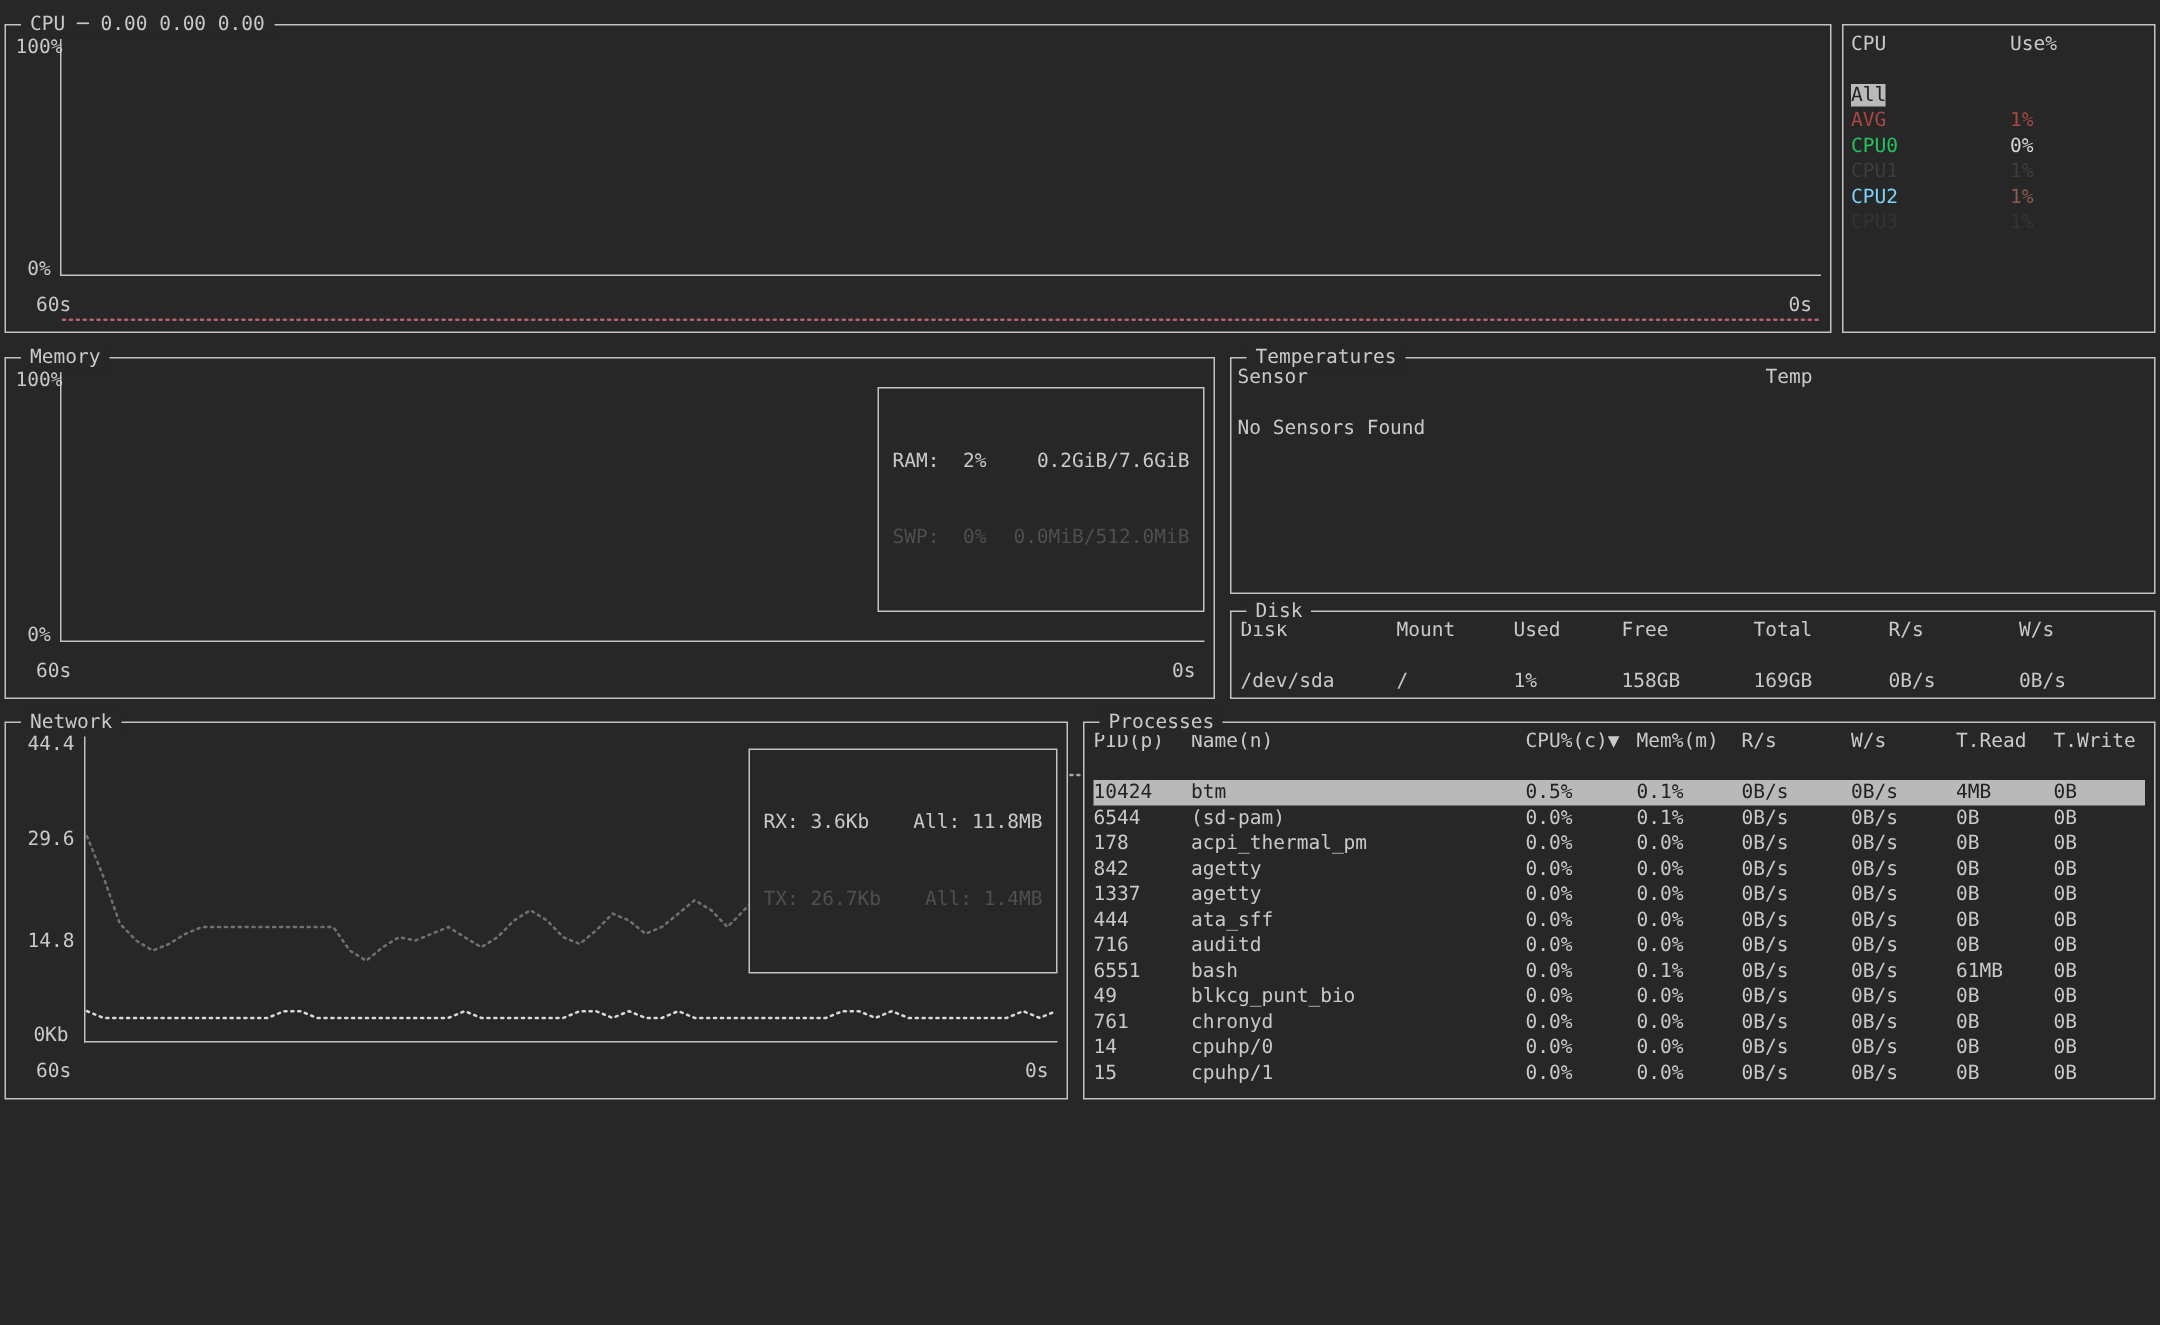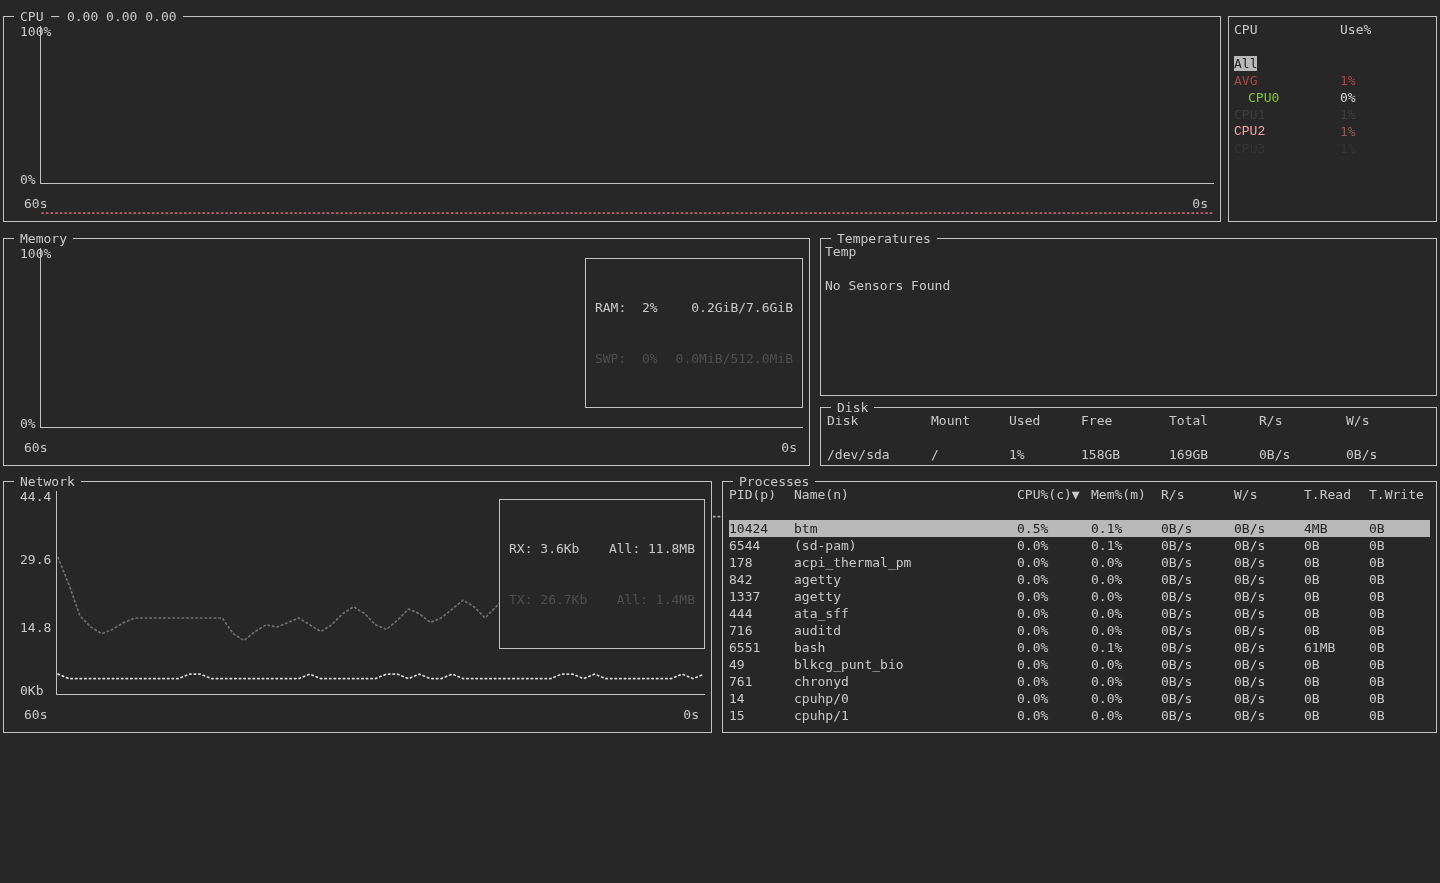--- a/index.html
+++ b/index.html
@@ -27,21 +27,21 @@
   .panel{position:relative;border:1px solid var(--border);background:var(--bg);}
   .panel-title{
     position:absolute;top:-9px;left:10px;background:var(--bg);
     padding:0 6px;white-space:pre;z-index:2;
   }
   
   .chart-panel .chart-area{position:absolute;top:9px;left:0;right:6px;bottom:37px;}
   .plot{position:absolute;left:36px;top:0;right:0;bottom:0;
         border-left:1px solid var(--border);border-bottom:1px solid var(--border);}
   .wide .plot{left:52px;}
-  .ylab{position:absolute;left:16px;width:32px;text-align:left;white-space:pre;}
+  .ylab{position:absolute;left:6px;width:32px;text-align:center;white-space:pre;}
   .wide .ylab{width:48px;}
   .ylab.top{top:-3px;}
   .ylab.bottom{bottom:-4px;}
   .ylab.p33{top:calc(33.33% - 8px);}
   .ylab.p67{top:calc(66.66% - 8px);}
   .xlabs{position:absolute;left:20px;right:12px;bottom:9px;
          display:flex;justify-content:space-between;gap:24px;}
   .plot svg{display:block;position:absolute;inset:0;}
   
   .legendbox{
@@ -89,23 +89,23 @@
 
     <aside class="panel" style="width:209px">
       <div class="panel-body cpu-body">
         <div class="thead cpu-grid">
           <span>CPU</span>
           <span>Use%</span>
         </div>
         <div>
             <div class="trow cpu-grid"><span><span class="hl">All</span></span><span></span></div>
             <div class="trow cpu-grid"><span style="color: rgb(168, 71, 67);">AVG</span><span style="color: rgb(168, 71, 67);">1%</span></div>
-            <div class="trow cpu-grid"><span style="color: #84cc16; margin-left: 14px;">CPU0</span><span style="color: rgb(214, 214, 214);">0%</span></div>
+            <div class="trow cpu-grid"><span style="color: #22c55e;">CPU0</span><span style="color: rgb(214, 214, 214);">0%</span></div>
             <div class="trow cpu-grid"><span style="color: rgb(61, 61, 61);">CPU1</span><span style="color: rgb(61, 61, 61);">1%</span></div>
-            <div class="trow cpu-grid"><span style="color: #fca5a5; font-family: Liberation Mono, monospace;">CPU2</span><span style="color: rgb(141, 92, 79);">1%</span></div>
+            <div class="trow cpu-grid"><span style="color: #7dd3fc;">CPU2</span><span style="color: rgb(141, 92, 79);">1%</span></div>
             <div class="trow cpu-grid"><span style="color: rgb(52, 52, 52);">CPU3</span><span style="color: rgb(52, 52, 52);">1%</span></div>
           </div>
       </div>
     </aside>
   </div>
 
   <div class="row row2">
 
     <section class="panel chart-panel" style="width:807px">
       <div class="panel-title">Memory</div>
@@ -132,20 +132,21 @@
         <span>60s</span>
         <span>0s</span>
       </div>
     </section>
 
     <div style="flex:1;display:flex;flex-direction:column;gap:11px;">
       <section class="panel" style="height:158px">
         <div class="panel-title">Temperatures</div>
         <div class="panel-body temp-body">
           <div class="thead temp-grid">
+            <span>Sensor</span>
             <span>Temp</span>
           </div>
           <div>No Sensors Found</div>
         </div>
       </section>
 
       <section class="panel" style="flex:1">
         <div class="panel-title">Disk</div>
         <div class="panel-body">
           <div class="thead disk-grid">

